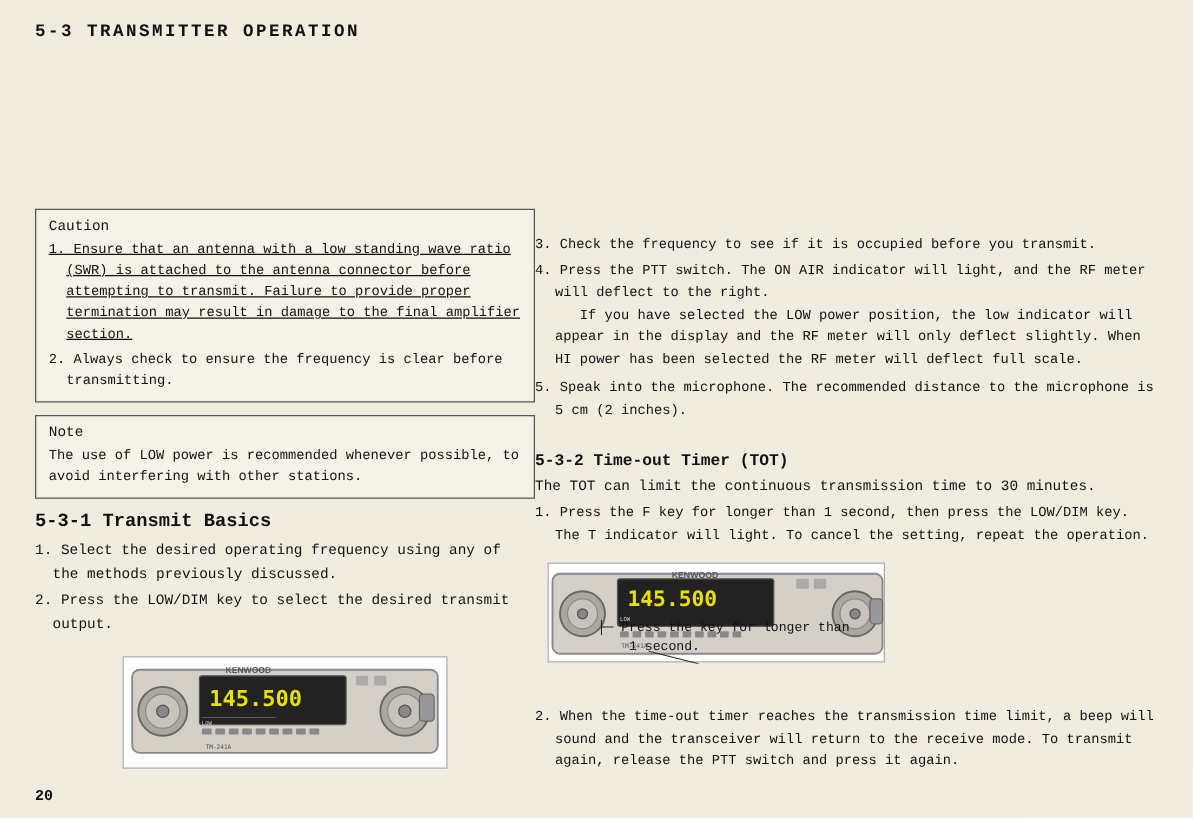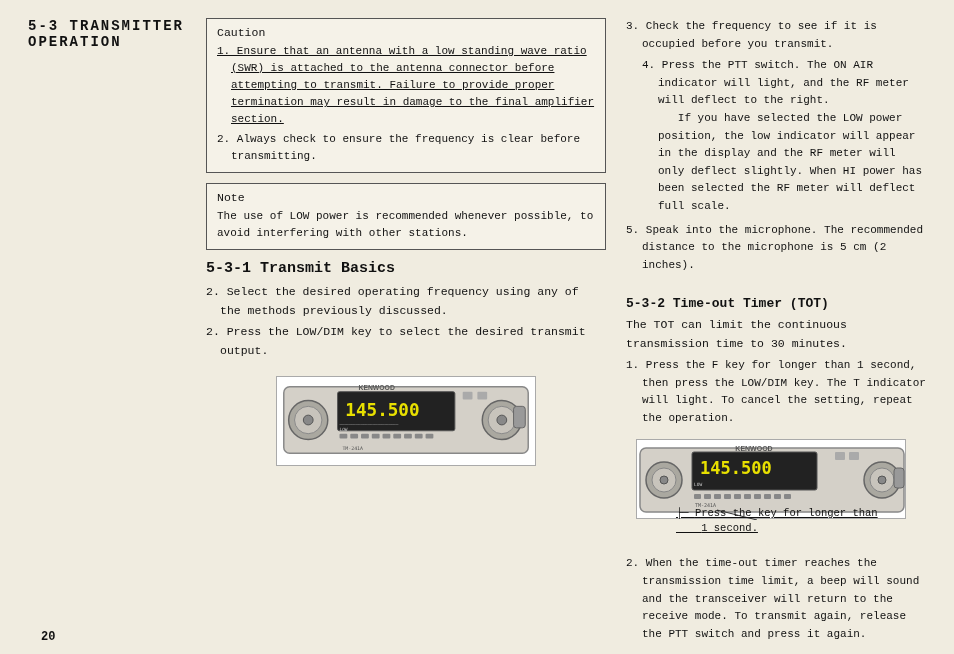--- a/index.html
+++ b/index.html
@@ -10,35 +10,35 @@
       font-family: 'Courier New', monospace;
       font-size: 12px;
       color: #111;
       overflow: hidden;
     }
     .page {
       width: 954px;
       height: 654px;
       background: #f0ece0;
       display: flex;
-      flex-direction: row;
+      flex-direction: column;
       padding: 18px 28px 31px 28px;
       position: relative;
     }
     .main-title {
       font-size: 14px;
       font-weight: bold;
       letter-spacing: 2px;
       margin-bottom: 10px;
       text-transform: uppercase;
     }
     .content-columns {
       display: flex;
       flex: 1;
-      gap: 20px;
+      align-items: flex-end;
     }
     .left-col {
       width: 400px;
       flex-shrink: 0;
     }
     .right-col {
       flex: 1;
     }
     .box {
       border: 1px solid #555;
@@ -83,21 +83,21 @@
       position: relative;
       overflow: hidden;
     }
     .radio-image svg {
       width: 100%;
       height: 100%;
     }
     .page-number {
       position: absolute;
       bottom: 10px;
-      left: 41px;
+      left: 28px;
       font-size: 12px;
       font-weight: bold;
     }
     .right-numbered {
       font-size: 11px;
       line-height: 1.6;
       margin-bottom: 4px;
       padding-left: 16px;
       text-indent: -16px;
     }
@@ -133,21 +133,21 @@
         <div class="box-text" style="margin-bottom:3px; padding-left:14px; text-indent:-14px;text-decoration:underline;">1. Ensure that an antenna with a low standing wave ratio (SWR) is attached to the antenna connector before attempting to transmit. Failure to provide proper termination may result in damage to the final amplifier section.</div>
         <div class="box-text" style="padding-left:14px; text-indent:-14px;">2. Always check to ensure the frequency is clear before transmitting.</div>
       </div>
 
       <div class="box">
         <div class="box-title">Note</div>
         <div class="box-text">The use of LOW power is recommended whenever possible, to avoid interfering with other stations.</div>
       </div>
 
       <div class="section-title">5-3-1    Transmit Basics</div>
-      <div class="numbered-item">2. Select the desired operating frequency  using any of the methods previously discussed.</div>
+      <div class="numbered-item">1. Select the desired operating frequency  using any of the methods previously discussed.</div>
       <div class="numbered-item">2. Press the LOW/DIM key to select the desired transmit output.</div>
 
       <div style="display:flex; justify-content:center; margin-top:8px;">
         <div class="radio-image">
           <svg viewBox="0 0 260 90" xmlns="http://www.w3.org/2000/svg">
 
             <rect x="5" y="10" width="250" height="68" rx="6" fill="#d4d0c8" stroke="#888" stroke-width="1.5"></rect>
 
             <circle cx="30" cy="44" r="20" fill="#aaa8a0" stroke="#666" stroke-width="1.5"></circle>
             <circle cx="30" cy="44" r="14" fill="#c8c4bc" stroke="#888" stroke-width="1"></circle>
@@ -184,21 +184,21 @@
             <rect x="240" y="30" width="12" height="22" rx="3" fill="#999" stroke="#666" stroke-width="1"></rect>
           </svg>
         </div>
       </div>
 
     </div>
 
     <div class="right-col">
 
       <div class="right-numbered">3. Check the frequency to see if it is occupied before you transmit.</div>
-      <div class="right-numbered" style="margin-bottom:6px;margin-left:16px;">4. Press the PTT switch. The ON AIR indicator will light, and the RF meter will deflect to the right.<br>&nbsp;&nbsp;&nbsp;If you have selected the LOW power position, the low indicator will appear in the display and the RF meter will only deflect slightly. When HI power has been selected the RF meter will deflect full scale.</div>
+      <div class="right-numbered" style="margin-bottom:6px;">4. Press the PTT switch. The ON AIR indicator will light, and the RF meter will deflect to the right.<br>&nbsp;&nbsp;&nbsp;If you have selected the LOW power position, the low indicator will appear in the display and the RF meter will only deflect slightly. When HI power has been selected the RF meter will deflect full scale.</div>
       <div class="right-numbered">5. Speak into the microphone. The recommended distance to the microphone is 5 cm (2 inches).</div>
 
       <div style="height:10px;"></div>
 
       <div class="right-section-title">5-3-2    Time-out Timer (TOT)</div>
       <div class="section-text">The TOT can limit the continuous transmission time to 30 minutes.</div>
       <div class="right-numbered">1. Press the F key for longer than 1 second, then press the LOW/DIM key. The T indicator will light. To cancel the setting, repeat the operation.</div>
 
       <div style="margin: 6px 0 0 0; position:relative; width:300px; height:100px;">
         <div class="radio-image-right" style="width:270px; height:80px; border:1px solid #aaa; background:#fff; position:absolute; top:0; left:0;">
@@ -236,21 +236,21 @@
 
             <rect x="198" y="12" width="10" height="8" rx="1" fill="#aaa"></rect>
             <rect x="212" y="12" width="10" height="8" rx="1" fill="#aaa"></rect>
 
             <rect x="257" y="28" width="10" height="20" rx="3" fill="#999" stroke="#666" stroke-width="1"></rect>
 
             <line x1="80" y1="70" x2="120" y2="80" stroke="#333" stroke-width="1"></line>
           </svg>
         </div>
 
-        <div style="position:absolute; top:73px; left:50px; font-size:10.5px; line-height:1.4;text-decoration:underline;">
+        <div style="position:absolute; top:52px; left:50px; font-size:10.5px; line-height:1.4;">
           ├─ <span>Press the key for longer than</span><br>
           &nbsp;&nbsp;&nbsp;&nbsp;<span>1 second.</span>
         </div>
       </div>
 
       <div style="height:18px;"></div>
 
       <div class="right-numbered" style="margin-top:4px;">2. When the time-out timer reaches the transmission time limit, a beep will sound and the transceiver will return to the receive mode. To transmit again, release the PTT switch and press it again.</div>
 
     </div>

